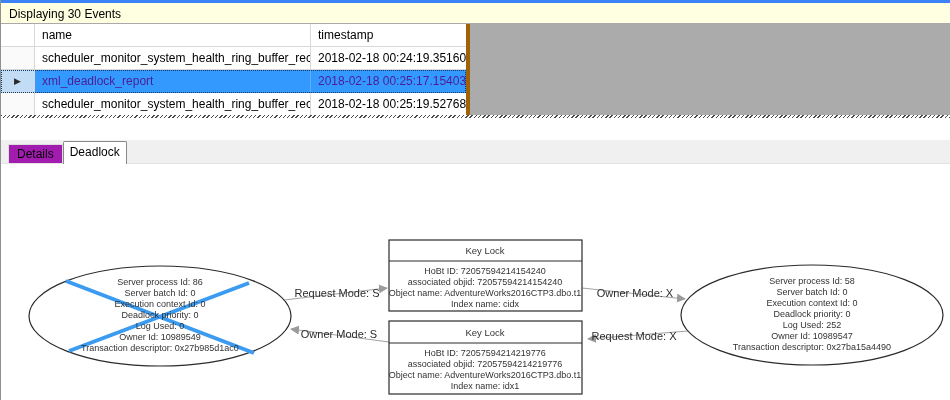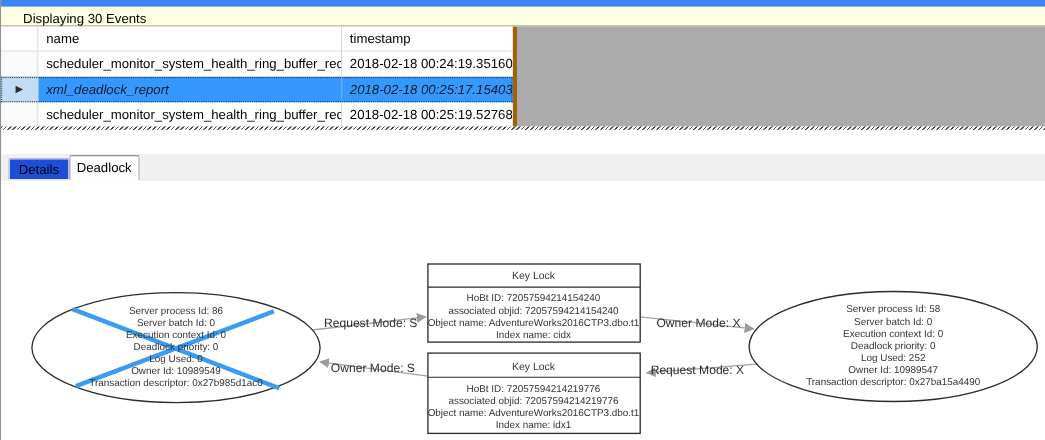--- a/index.html
+++ b/index.html
@@ -5,37 +5,37 @@
   * { margin:0; padding:0; box-sizing:border-box; }
   html,body { background:#fff; }
   .window {
     position:relative; width:950px; height:400px; overflow:hidden;
     background:#fff; font-family:"Liberation Sans", sans-serif; color:#000;
     border-left:1px solid #909090;
   }
   
   .events-bar {
     position:absolute; top:0; left:0; right:0; height:24px;
-    background:#FFFFE1; border-top:6px solid #3b82f6; border-bottom:1px solid #A9A9A9;
-    font-size:12px; line-height:22px; padding-left:20px;
+    background:#FFFFE1; border-top:3px solid #3b82f6; border-bottom:1px solid #A9A9A9;
+    font-size:12px; line-height:22px; padding-left:8px;
   }
   
   .grid-region { position:absolute; top:24px; left:0; right:0; height:91px; background:#ABABAB; overflow:hidden; }
   .grid { position:absolute; top:0; left:0; width:469px; background:#fff; border-right:4px solid #a16207; }
   .grid-row { display:flex; height:23px; }
   .grid-row.header .cell { background:#fff; }
   .cell {
     border-right:1px solid #D8D8D8; border-bottom:1px solid #D8D8D8;
     font-size:12px; line-height:22px; padding-left:7px;
     white-space:nowrap; overflow:hidden; background:#fff;
   }
   .gutter { width:34px; padding:0; text-align:center; background:#FAFAFA; font-size:9px; line-height:22px; color:#2b2b2b; }
   .col-name { width:276px; }
   .col-ts { flex:1; border-right:none; }
-  .grid-row.selected .col-name, .grid-row.selected .col-ts { background:#3399FF; color:#0f172a; border-bottom-color:#3399FF; border-right-color:#5FAEFB;font-style:italic; }
+  .grid-row.selected .col-name, .grid-row.selected .col-ts { background:#3399FF; color:#4c1d95; border-bottom-color:#3399FF; border-right-color:#5FAEFB; }
   .grid-row.selected { outline:1px dotted #0f3a66; outline-offset:-1px; }
   .grid-row.selected .gutter { background:#C2DCF5; }
   
   .splitter {
     position:absolute; top:115px; left:0; right:0; height:3px;
     background:repeating-linear-gradient(135deg,#4a4a4a 0 1px,#ffffff 1px 3px);
   }
   
   .event-bar {
     position:absolute; top:118px; left:0; right:0; height:22px;
@@ -44,21 +44,21 @@
   
   .tabstrip {
     position:absolute; top:140px; left:0; right:0; height:23px;
     background:#F0F0F0; display:flex; align-items:flex-end; padding-left:7px;
   }
   .tab {
     font-size:12px; cursor:default; white-space:nowrap;
   }
   .tab.inactive {
     height:19px; line-height:18px; padding:0 8px;
-    background:#1d4ed8; border:1px solid #DDDDDD; border-bottom:none; color:#000;
+    background:#a21caf; border:1px solid #DDDDDD; border-bottom:none; color:#000;
   }
   .tab.active {
     height:23px; line-height:20px; padding:0 6px;
     background:#fff; border:1px solid #898989; border-bottom:none;
     position:relative; z-index:3; margin-bottom:-1px; border-radius:2px 2px 0 0;
   }
   
   .content {
     position:absolute; top:163px; left:0; right:0; bottom:0;
     background:#fff; border-top:1px solid #E4E4E4;

